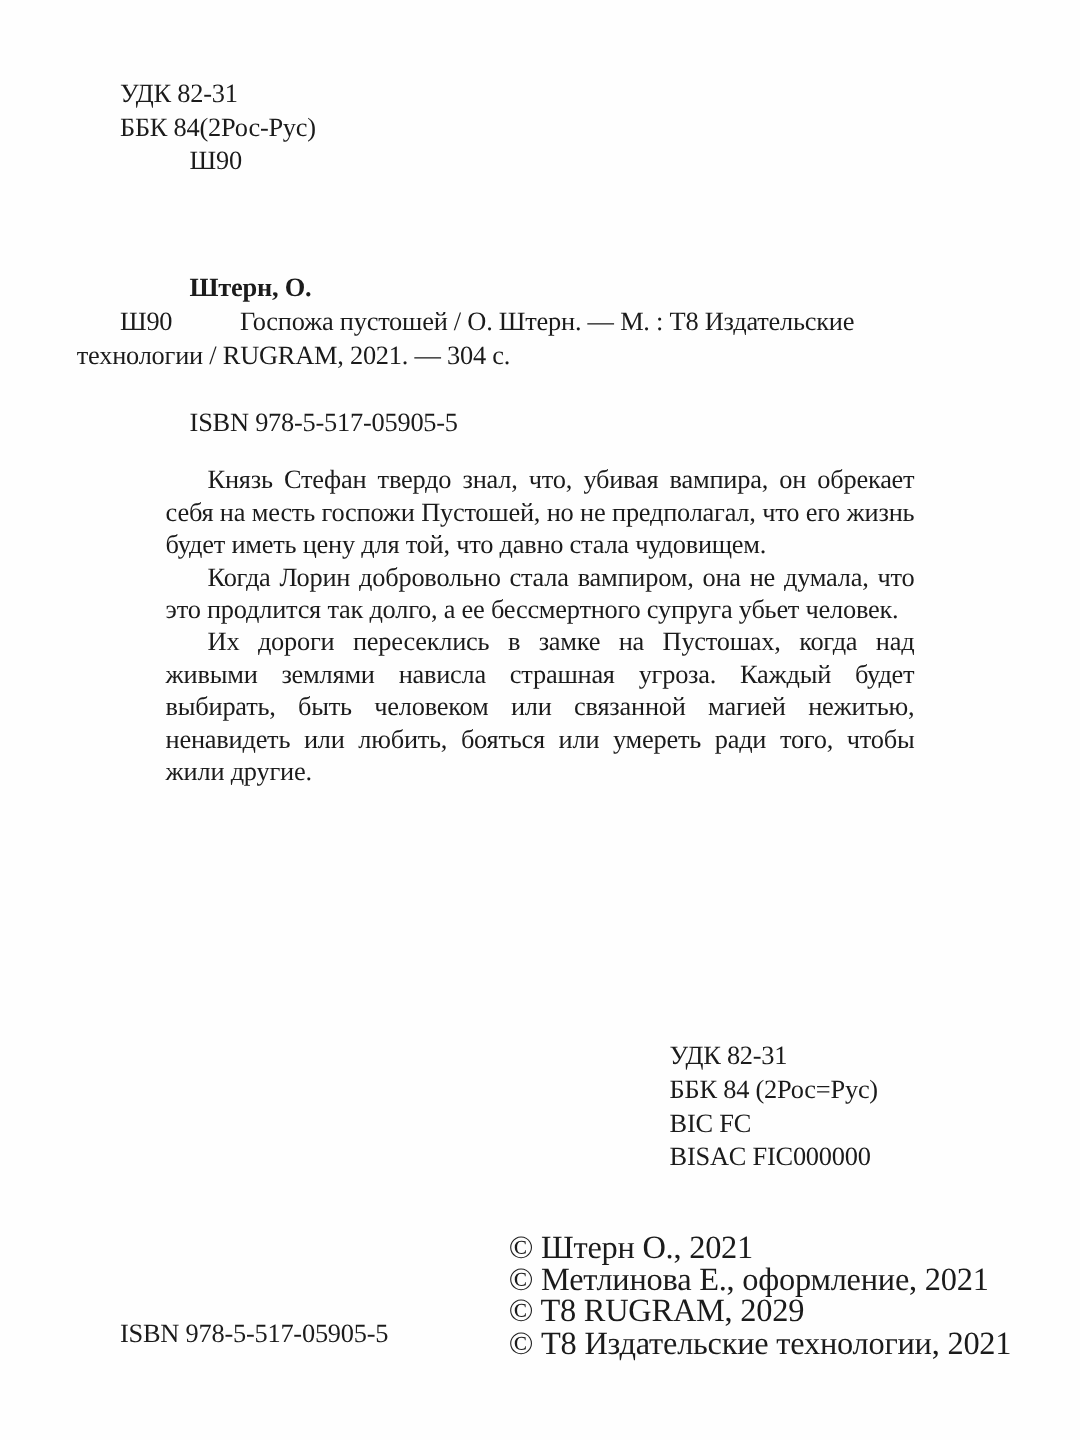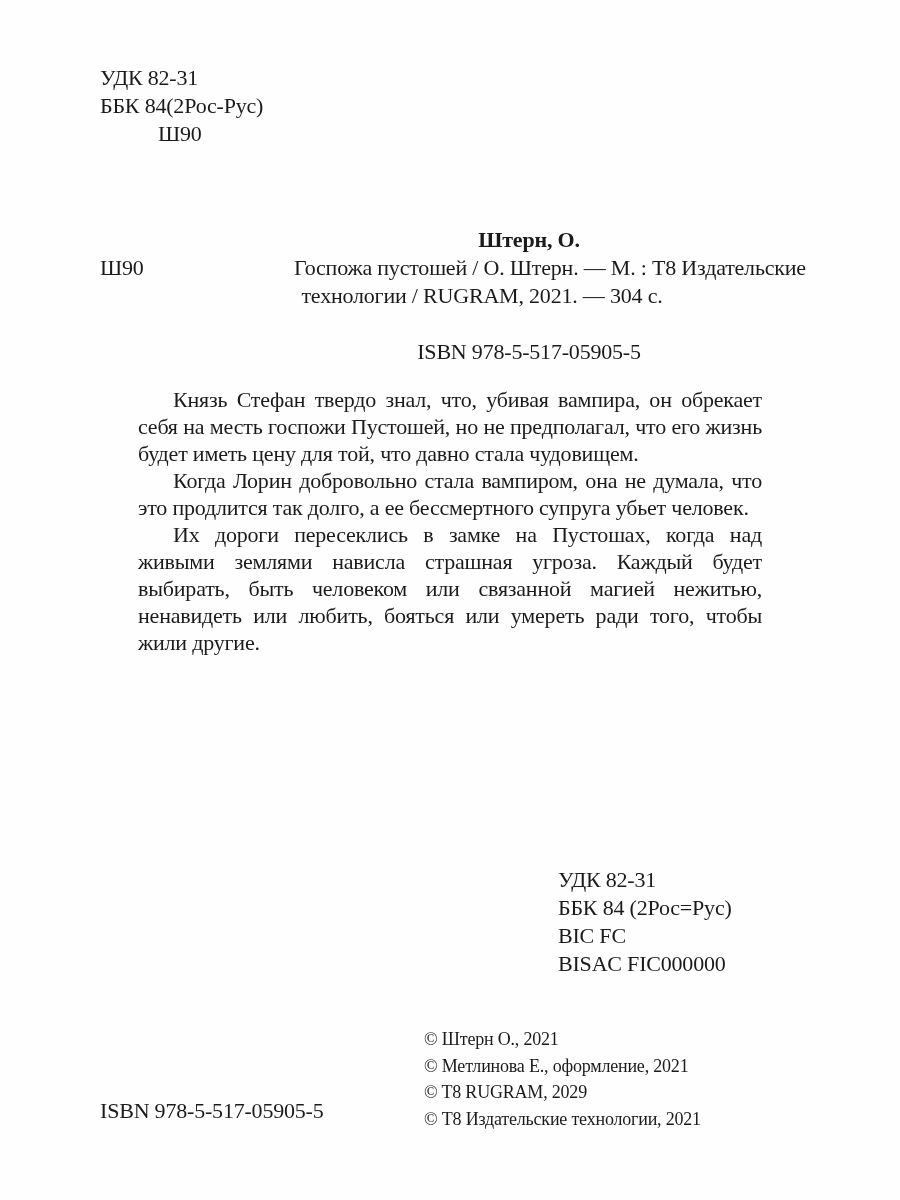--- a/index.html
+++ b/index.html
@@ -23,21 +23,21 @@
   
   .top-codes {
     position: absolute;
     left: 100px;
     top: 64px;
     line-height: 28px;
   }
   .top-codes .shelf-indent { padding-left: 58px; }
 
   
-  .catalog { position: absolute; left: 0; top: 226px; width: 100%; line-height: 28px; text-align: center; }
+  .catalog { position: absolute; left: 0; top: 226px; width: 100%; line-height: 28px; }
   .catalog .author { margin-left: 158px; font-weight: bold; }
   .catalog .record { position: relative; }
   .catalog .code { position: absolute; left: 100px; top: 0; }
   .catalog .rec-line1 { margin-left: 200px; }
   .catalog .rec-line2 { margin-left: 64px; }
   .catalog .isbn { margin-left: 158px; margin-top: 28px; }
 
   
   .annotation {
     position: absolute;
@@ -60,21 +60,21 @@
     top: 866px;
     line-height: 28px;
   }
 
   
   .copyright {
     position: absolute;
     left: 424px;
     top: 1026px;
     line-height: 26.5px;
-    font-size: 18px;
+    font-size: 27px;
   }
 
   
   .bottom-isbn {
     position: absolute;
     left: 100px;
     top: 1098px;
     font-size: 22px;
   }
 </style>

